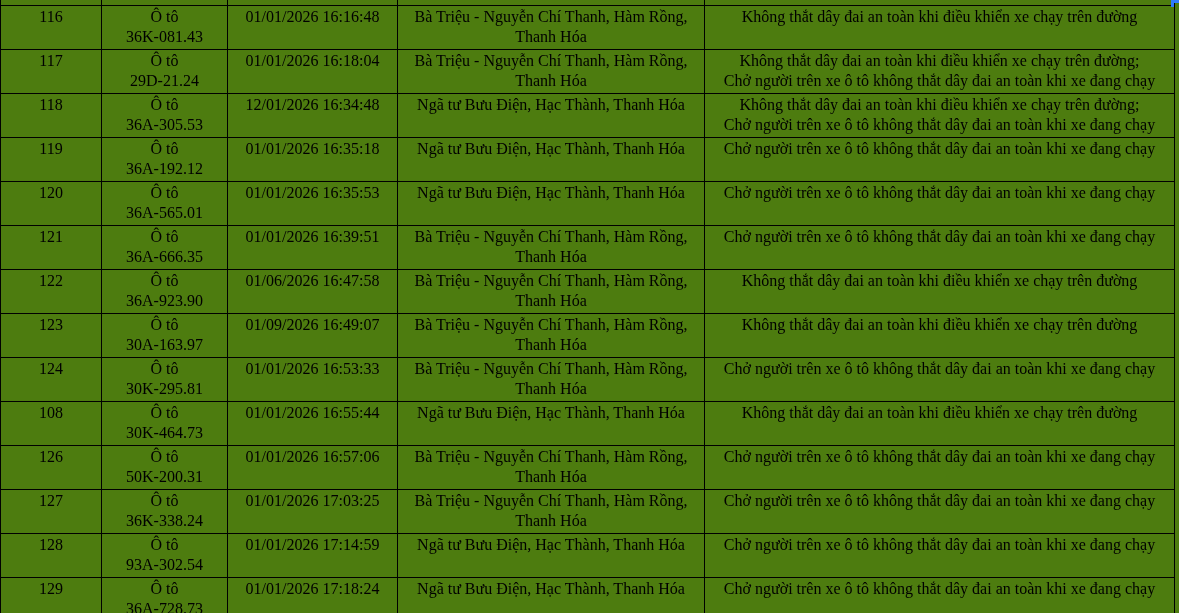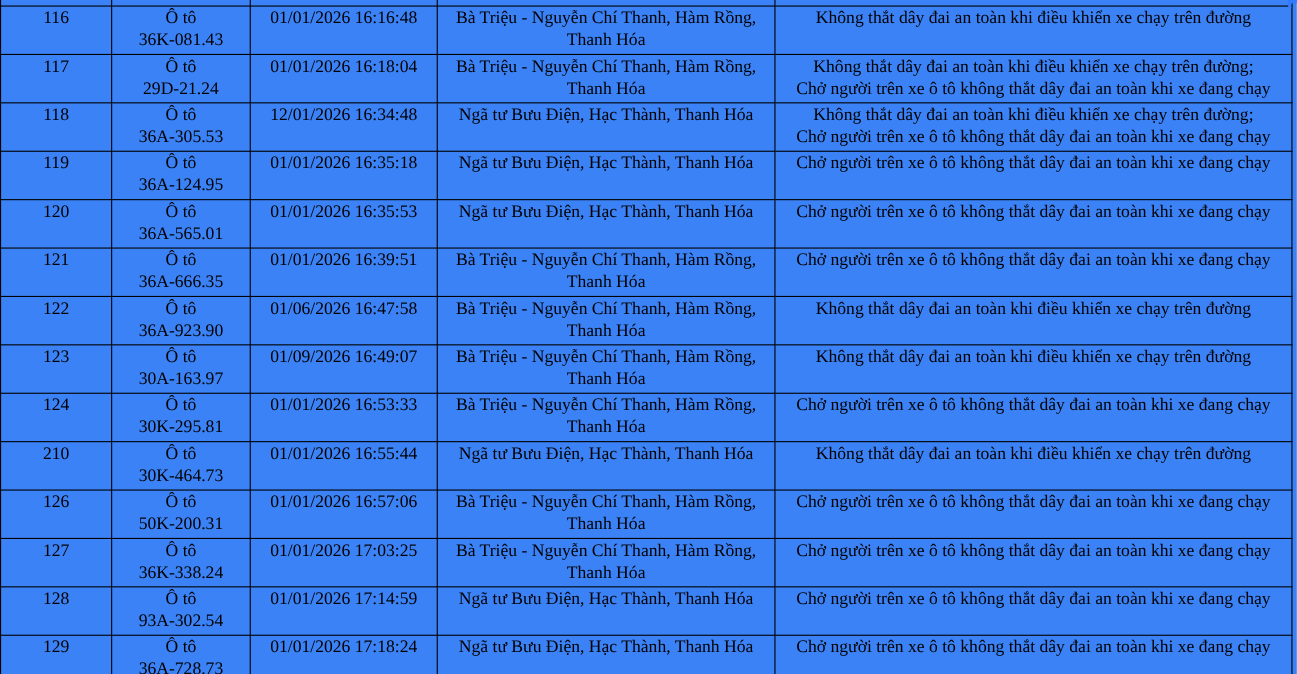--- a/index.html
+++ b/index.html
@@ -5,21 +5,21 @@
     html, body {
       margin: 0;
       padding: 0;
       background: #ffffff;
     }
     .viewport {
       position: relative;
       width: 1179px;
       height: 613px;
       overflow: hidden;
-      background: #3b82f6;
+      background: #4d7c0f;
       font-family: "Liberation Serif", serif;
       color: #000000;
     }
     table.violation-table {
       border-collapse: collapse;
       table-layout: fixed;
       width: 1174px;
       margin: 0;
     }
     table.violation-table td {
@@ -134,21 +134,21 @@
             <div class="line">Không thắt dây đai an toàn khi điều khiển xe chạy trên đường;</div>
             <div class="line">Chở người trên xe ô tô không thắt dây đai an toàn khi xe đang chạy</div>
           </td>
         </tr>
         <tr class="data-row">
           <td>
             <div class="line">119</div>
           </td>
           <td>
             <div class="line">Ô tô</div>
-            <div class="line">36A-124.95</div>
+            <div class="line">36A-192.12</div>
           </td>
           <td>
             <div class="line">01/01/2026 16:35:18</div>
           </td>
           <td>
             <div class="line">Ngã tư Bưu Điện, Hạc Thành, Thanh Hóa</div>
           </td>
           <td>
             <div class="line">Chở người trên xe ô tô không thắt dây đai an toàn khi xe đang chạy</div>
           </td>
@@ -242,21 +242,21 @@
           <td>
             <div class="line">Bà Triệu - Nguyễn Chí Thanh, Hàm Rồng,</div>
             <div class="line">Thanh Hóa</div>
           </td>
           <td>
             <div class="line">Chở người trên xe ô tô không thắt dây đai an toàn khi xe đang chạy</div>
           </td>
         </tr>
         <tr class="data-row">
           <td>
-            <div class="line">210</div>
+            <div class="line">108</div>
           </td>
           <td>
             <div class="line">Ô tô</div>
             <div class="line">30K-464.73</div>
           </td>
           <td>
             <div class="line">01/01/2026 16:55:44</div>
           </td>
           <td>
             <div class="line">Ngã tư Bưu Điện, Hạc Thành, Thanh Hóa</div>

